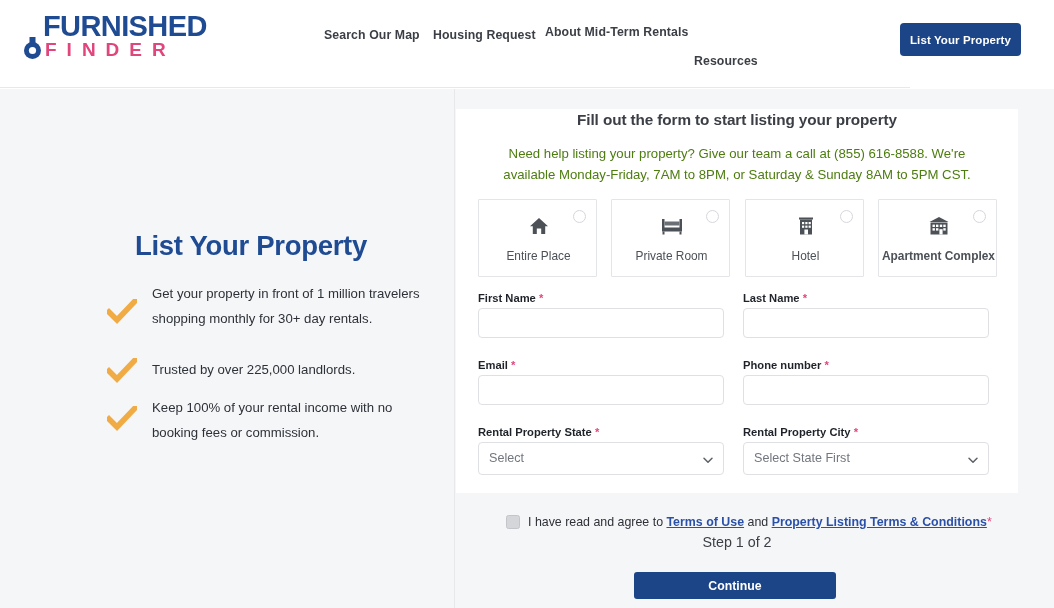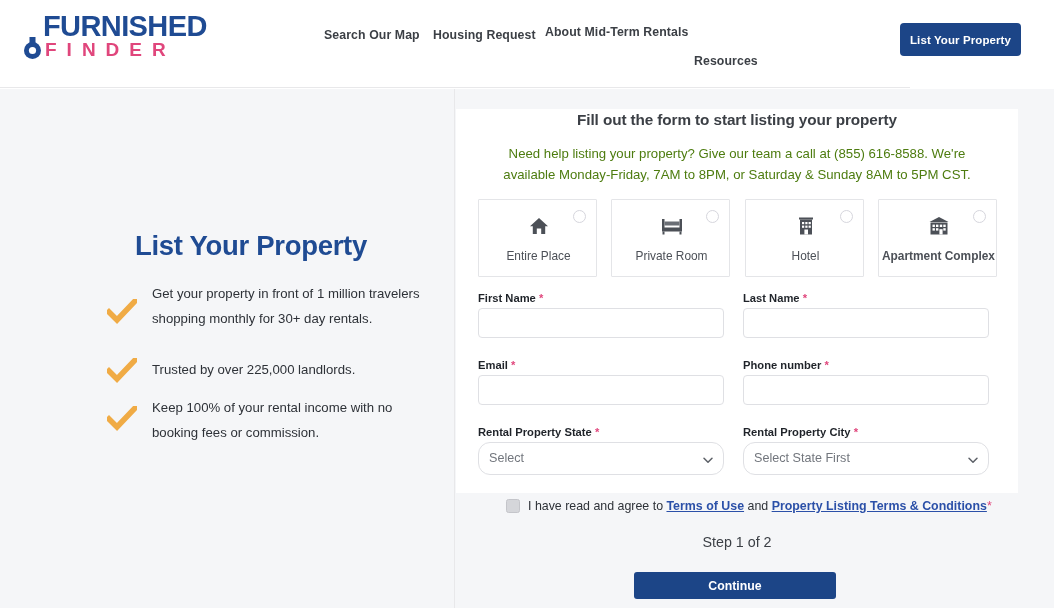--- a/index.html
+++ b/index.html
@@ -131,40 +131,40 @@
   .field .finput {
     position: absolute; left: 0; top: 16px;
     width: 246px; height: 30px;
     background: #ffffff; border: 1px solid #dfe0e4; border-radius: 4px;
     font-size: 12.5px; color: #2e3238; padding: 0 9px;
     font-family: "Liberation Sans", sans-serif;
   }
   .field .fselect {
     position: absolute; left: 0; top: 16px;
     width: 246px; height: 33px;
-    background: #ffffff; border: 1px solid #dfe0e4; border-radius: 12px;
+    background: #ffffff; border: 1px solid #dfe0e4; border-radius: 4px;
     cursor: pointer;
   }
   .field .fselect .sval {
     position: absolute; left: 10px; top: 8px;
     font-size: 12.6px; color: #72767d; white-space: nowrap;
   }
   .field .fselect .chev {
     position: absolute; right: 9px; top: 11px; width: 12px; height: 12px;
   }
 
   .fn { left: 22px;  top: 183px; }
   .ln { left: 287px; top: 183px; }
   .em { left: 22px;  top: 250px; }
   .ph { left: 287px; top: 250px; }
   .st { left: 22px;  top: 317px; }
   .ct { left: 287px; top: 317px; }
 
   .agree {
-    position: absolute; left: 50px; top: 388px; width: 470px; height: 20px; text-decoration: underline;
+    position: absolute; left: 50px; top: 404px; width: 470px; height: 20px; text-decoration: underline;
   }
   .agree .cbx {
     position: absolute; left: 0; top: 2px; width: 14px; height: 14px;
     background: #d5d6da; border: 1px solid #c4c5ca; border-radius: 2.5px;
     cursor: pointer;
   }
   .agree .atext {
     position: absolute; left: 22px; top: 0px;
     font-size: 12.4px; color: #2e3238; white-space: nowrap; line-height: 18px;
   }

